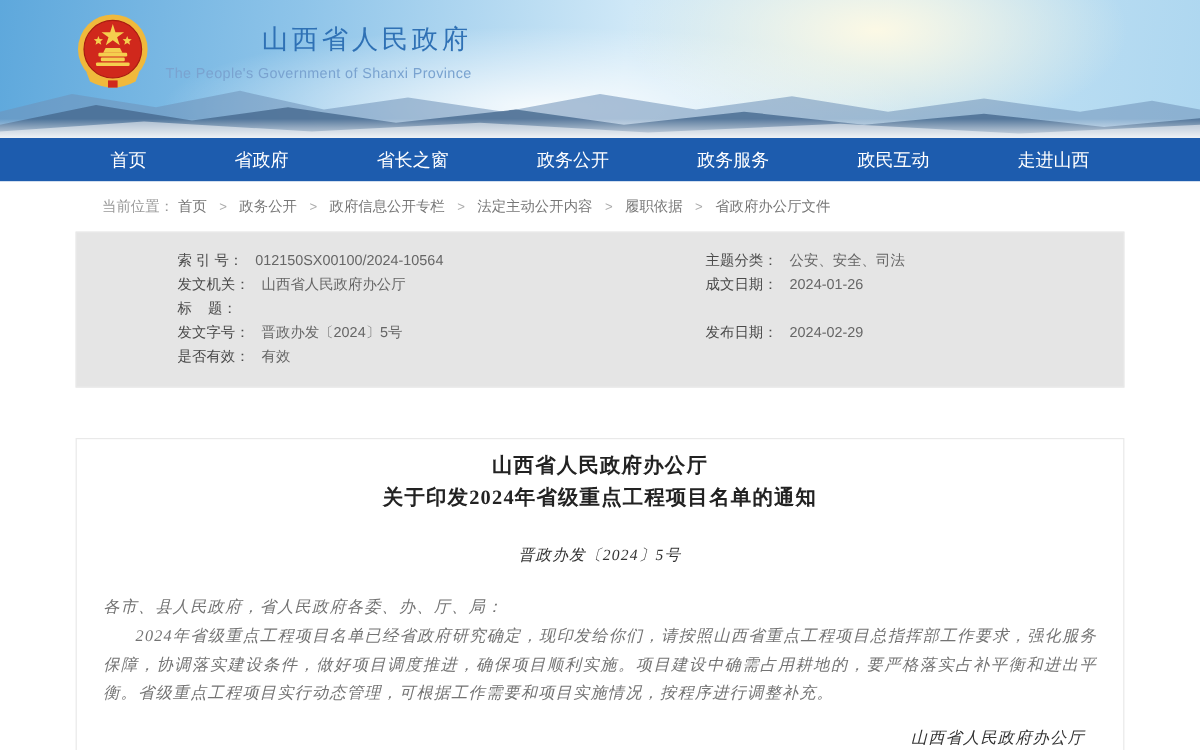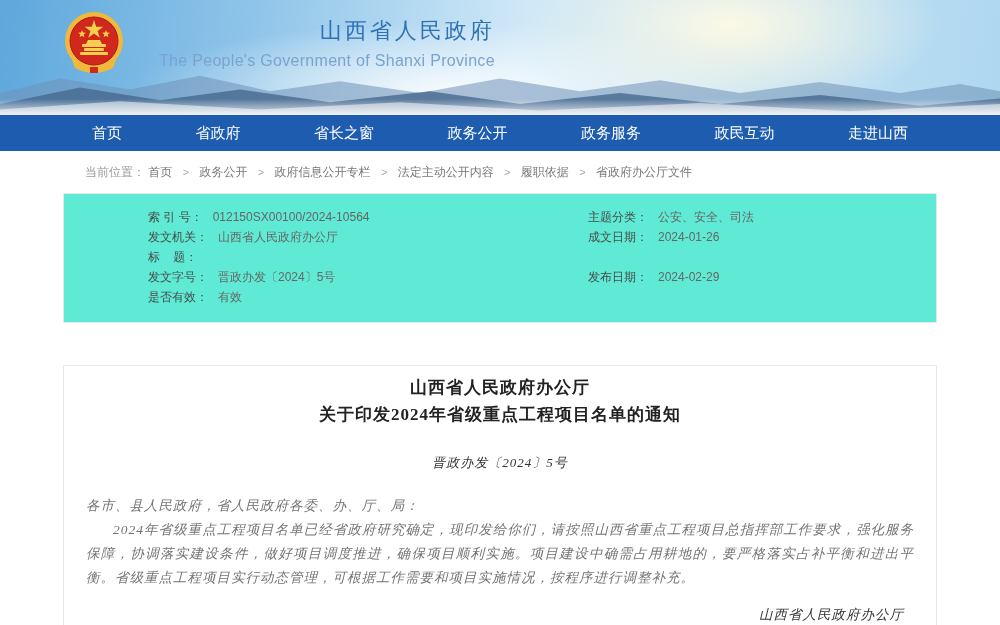--- a/index.html
+++ b/index.html
@@ -14,21 +14,21 @@
       radial-gradient(ellipse 420px 90px at 45% 78%, rgba(255,255,255,.85), rgba(255,255,255,0) 75%),
       linear-gradient(96deg, #5ea8dc 0%, #8ec4e9 25%, #cfe8f7 52%, #c3e2f4 76%, #aed7f0 100%);
   }
   .mountains{ position:absolute; left:0; bottom:0; width:1000px; height:64px; }
   .site-header::after{
     content:""; position:absolute; left:0; bottom:0; width:100%; height:16px;
     background:linear-gradient(rgba(255,255,255,0), rgba(255,255,255,.8));
   }
   .brand{ position:absolute; left:62px; top:8px; display:flex; align-items:center; gap:12px; }
   .site-title{ font-size:22px; font-weight:normal; color:#2f71b5; letter-spacing:3px;text-align:right; }
-  .site-subtitle{ font-size:16px; color:#7aa3d0; margin-top:6px; letter-spacing:.3px;margin-left:21px; }
+  .site-subtitle{ font-size:12px; color:#7aa3d0; margin-top:6px; letter-spacing:.3px; }
   .search-box{ position:absolute; right:66px; top:37px; display:flex; align-items:center; }
   .search-input{
     width:230px; height:27px; border:1px solid #e6ecf2; background:#fff;
     padding:0 9px; font-size:12px; color:#333; border-radius:2px; outline:none;
   }
   .search-input::placeholder{ color:#b9c2cf; }
   .search-button{
     width:38px; height:27px; margin-left:5px; border:none; border-radius:3px;
     background:#4a66b0; display:flex; align-items:center; justify-content:center; cursor:pointer;
   }
@@ -42,21 +42,21 @@
   .nav-item{ color:#fff; font-size:15px; text-decoration:none; cursor:pointer; white-space:nowrap; }
 
   
   .breadcrumb{ padding:13px 0 12px 85px; font-size:12px; color:#999; }
   .breadcrumb a{ color:#777; text-decoration:none; cursor:pointer; }
   .crumb-sep{ margin:0 7px; color:#aaa; font-size:11px; }
 
   
   .meta-card{
     position:relative; width:874px; margin:0 auto; border:1px solid #e9e9e9;
-    background:#5eead4; padding:13px 0 15px;
+    background:#e5e5e5; padding:13px 0 15px;
   }
   .meta-row{ display:flex; line-height:20px; font-size:12px; }
   .meta-label{ color:#4a4a4a; white-space:pre; }
   .meta-value{ color:#666; white-space:nowrap; margin-left:10px; }
   .meta-col.left{ padding-left:84px; }
   .meta-col.right{ position:absolute; left:524px; top:13px; }
   .meta-col.right .meta-row.gap{ margin-top:20px; }
 
   
   .doc-card{

